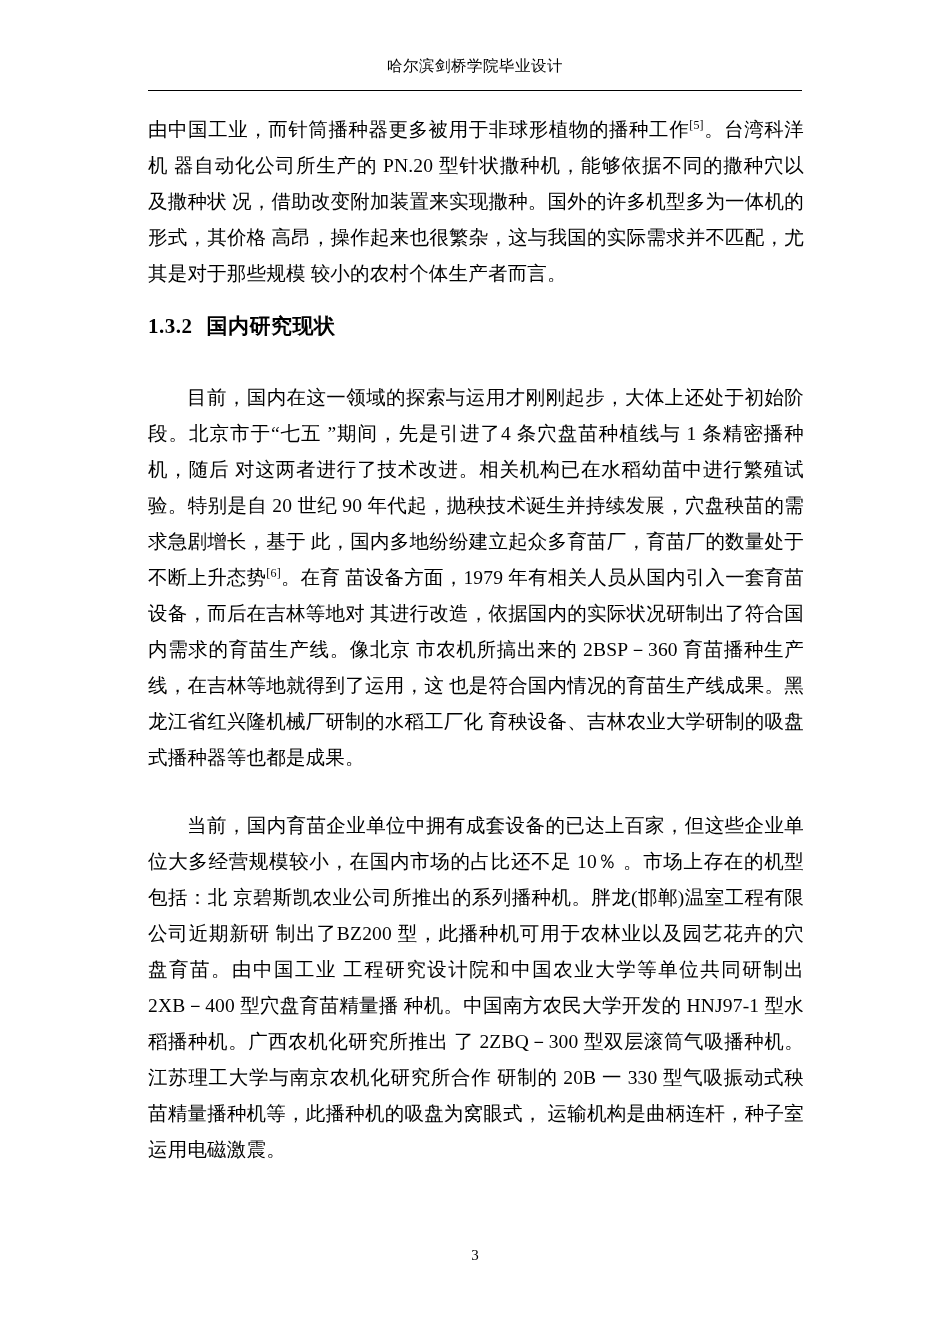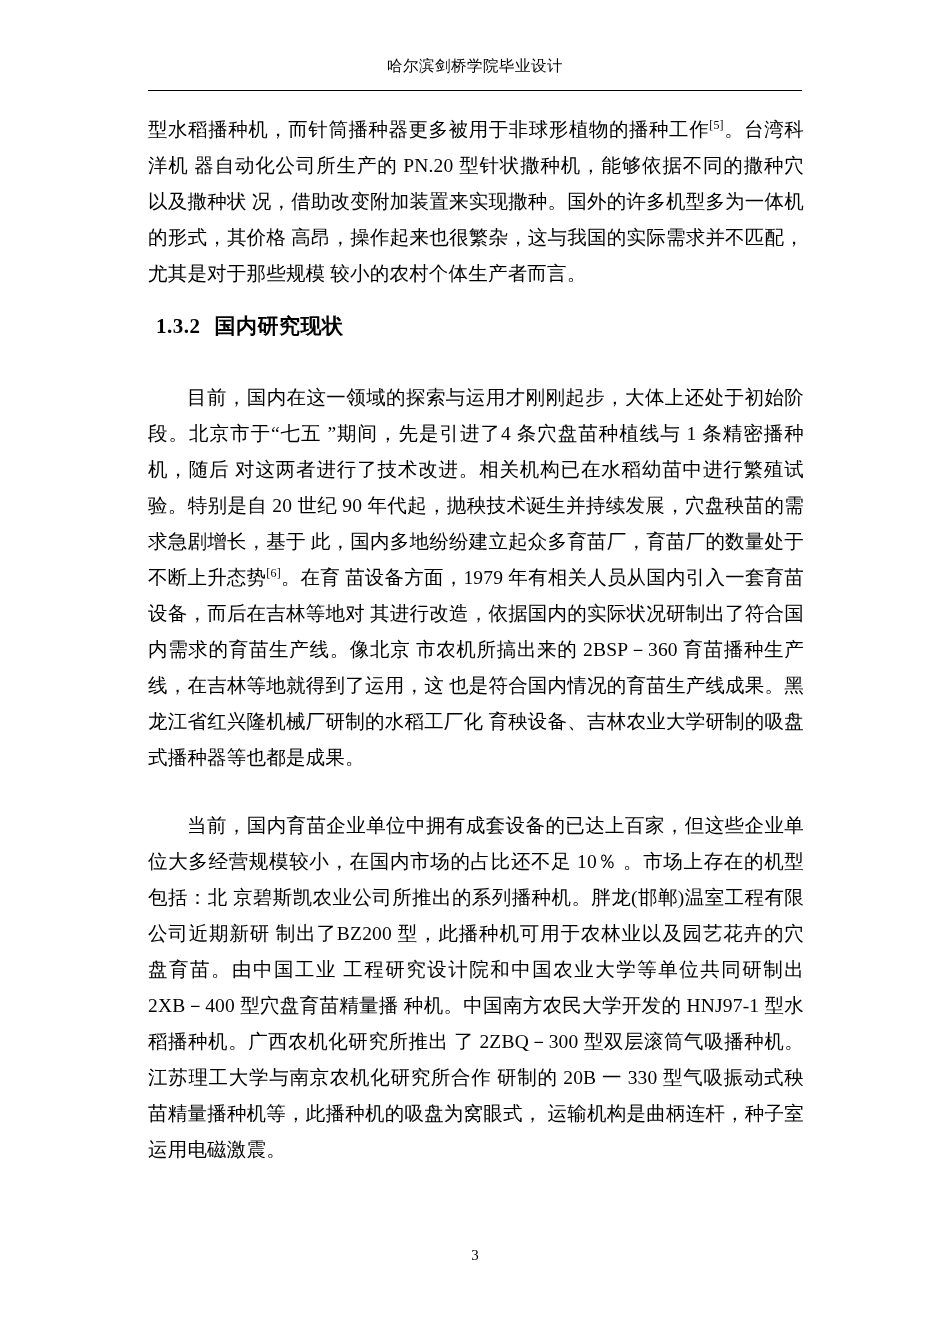--- a/index.html
+++ b/index.html
@@ -55,21 +55,21 @@
     letter-spacing: 0.2px;
   }
   p.indent {
     text-indent: 2em;
     margin-top: 32px;
   }
   .sec-heading {
     font-size: 21px;
     font-weight: bold;
     line-height: 44px;
-    margin: 12px 0 4px 8px;
+    margin: 12px 0 4px 0;
     letter-spacing: 0.5px;
     font-family: "Liberation Sans", sans-serif;
   }
   .sec-heading .num {
     margin-right: 14px;
     font-family: "Liberation Serif", "DejaVu Serif", serif;
   }
   sup.ref {
     font-size: 12px;
     vertical-align: super;
@@ -87,21 +87,21 @@
 </head>
 <body>
 
 <div class="page">
 
   <div class="header">哈尔滨剑桥学院毕业设计</div>
   <div class="header-rule"></div>
 
   <div class="content">
 
-    <p class="body-par"><span>型水稻播种机，而针筒播种器更多被用于非球形植物的播种工作</span><sup class="ref">[5]</sup><span>。台湾科洋机 器自动化公司所生产的 PN.20 型针状撒种机，能够依据不同的撒种穴以及撒种状 况，借助改变附加装置来实现撒种。国外的许多机型多为一体机的形式，其价格 高昂，操作起来也很繁杂，这与我国的实际需求并不匹配，尤其是对于那些规模 较小的农村个体生产者而言。</span></p>
+    <p class="body-par"><span>由中国工业，而针筒播种器更多被用于非球形植物的播种工作</span><sup class="ref">[5]</sup><span>。台湾科洋机 器自动化公司所生产的 PN.20 型针状撒种机，能够依据不同的撒种穴以及撒种状 况，借助改变附加装置来实现撒种。国外的许多机型多为一体机的形式，其价格 高昂，操作起来也很繁杂，这与我国的实际需求并不匹配，尤其是对于那些规模 较小的农村个体生产者而言。</span></p>
 
     <div class="sec-heading"><span class="num">1.3.2</span><span>国内研究现状</span></div>
 
     <p class="body-par indent"><span>目前，国内在这一领域的探索与运用才刚刚起步，大体上还处于初始阶段。北京市于“七五 ”期间，先是引进了4 条穴盘苗种植线与 1 条精密播种机，随后 对这两者进行了技术改进。相关机构已在水稻幼苗中进行繁殖试验。特别是自 20 世纪 90 年代起，抛秧技术诞生并持续发展，穴盘秧苗的需求急剧增长，基于 此，国内多地纷纷建立起众多育苗厂，育苗厂的数量处于不断上升态势</span><sup class="ref">[6]</sup><span>。在育 苗设备方面，1979 年有相关人员从国内引入一套育苗设备，而后在吉林等地对 其进行改造，依据国内的实际状况研制出了符合国内需求的育苗生产线。像北京 市农机所搞出来的 2BSP－360 育苗播种生产线，在吉林等地就得到了运用，这 也是符合国内情况的育苗生产线成果。黑龙江省红兴隆机械厂研制的水稻工厂化 育秧设备、吉林农业大学研制的吸盘式播种器等也都是成果。</span></p>
 
     <p class="body-par indent">当前，国内育苗企业单位中拥有成套设备的已达上百家，但这些企业单位大多经营规模较小，在国内市场的占比还不足 10％ 。市场上存在的机型包括：北 京碧斯凯农业公司所推出的系列播种机。胖龙(邯郸)温室工程有限公司近期新研 制出了BZ200 型，此播种机可用于农林业以及园艺花卉的穴盘育苗。由中国工业 工程研究设计院和中国农业大学等单位共同研制出 2XB－400 型穴盘育苗精量播 种机。中国南方农民大学开发的 HNJ97-1 型水稻播种机。广西农机化研究所推出 了 2ZBQ－300 型双层滚筒气吸播种机。江苏理工大学与南京农机化研究所合作 研制的 20B 一 330 型气吸振动式秧苗精量播种机等，此播种机的吸盘为窝眼式， 运输机构是曲柄连杆，种子室运用电磁激震。</p>
 
 
   </div>
 

